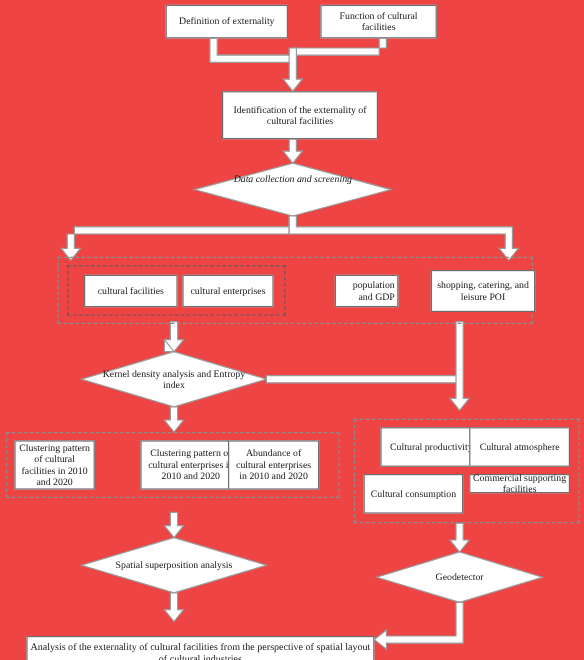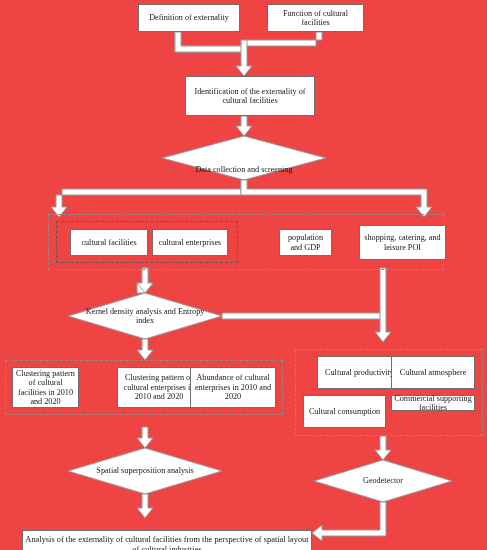--- a/index.html
+++ b/index.html
@@ -120,36 +120,36 @@
   </div>
 
   <div class="node" style="left:267px; top:4px; width:97px; height:28px;">
     <span>Function of cultural facilities</span>
   </div>
 
   <div class="node" style="left:185px; top:76px; width:130px; height:40px;">
     <span>Identification of the externality of cultural facilities</span>
   </div>
 
-  <div class="diamond-label" style="left:186px; top:156px; width:116px; height:28px;">
+  <div class="diamond-label" style="left:186px; top:136px; width:116px; height:28px;font-style:italic;">
     <span>Data collection and screening</span>
   </div>
 
   <div class="dashgroup" style="left:48px; top:214px; width:396px; height:56px;"></div>
   <div class="dashgroup inner" style="left:56px; top:221px; width:182px; height:42px;"></div>
 
   <div class="node" style="left:70px; top:229px; width:78px; height:27px;">
     <span>cultural facilities</span>
   </div>
 
   <div class="node" style="left:152px; top:229px; width:76px; height:27px;">
     <span>cultural enterprises</span>
   </div>
 
-  <div class="node" style="left:279px; top:229px; width:53px; height:27px;">
+  <div class="node" style="left:279px; top:229px; width:53px; height:27px;text-align:right;">
     <span>population and GDP</span>
   </div>
 
   <div class="node" style="left:359px; top:225px; width:87px; height:35px;">
     <span>shopping, catering, and leisure POI</span>
   </div>
 
   <div class="diamond-label" style="left:85px; top:302px; width:120px; height:28px;">
     <span>Kernel density analysis and Entropy index</span>
   </div>
@@ -157,21 +157,21 @@
   <div class="dashgroup" style="left:5px; top:360px; width:278px; height:55px;"></div>
 
   <div class="node" style="left:12px; top:367px; width:67px; height:41px;align-items:center;">
     <span>Clustering pattern of cultural facilities in 2010 and 2020</span>
   </div>
 
   <div class="node" style="left:101px; top:367px; width:84px; height:41px;margin-left:16px;">
     <span>Clustering pattern of cultural enterprises in 2010 and 2020</span>
   </div>
 
-  <div class="node" style="left:190px; top:367px; width:86px; height:41px;">
+  <div class="node" style="left:190px; top:367px; width:76px; height:41px;">
     <span>Abundance of cultural enterprises in 2010 and 2020</span>
   </div>
 
   <div class="dashgroup" style="left:295px; top:349px; width:188px; height:87px;"></div>
 
   <div class="node" style="left:303px; top:356px; width:85px; height:33px;margin-left:14px;">
     <span>Cultural productivity</span>
   </div>
 
   <div class="node" style="left:391px; top:356px; width:84px; height:33px;">

